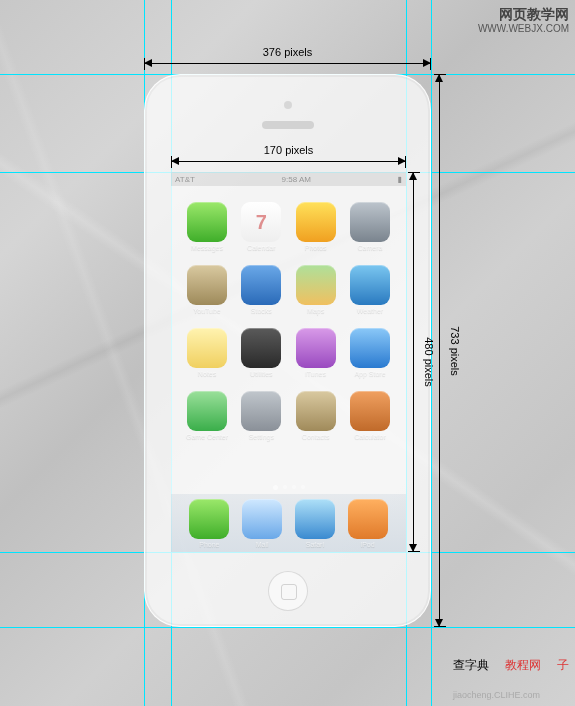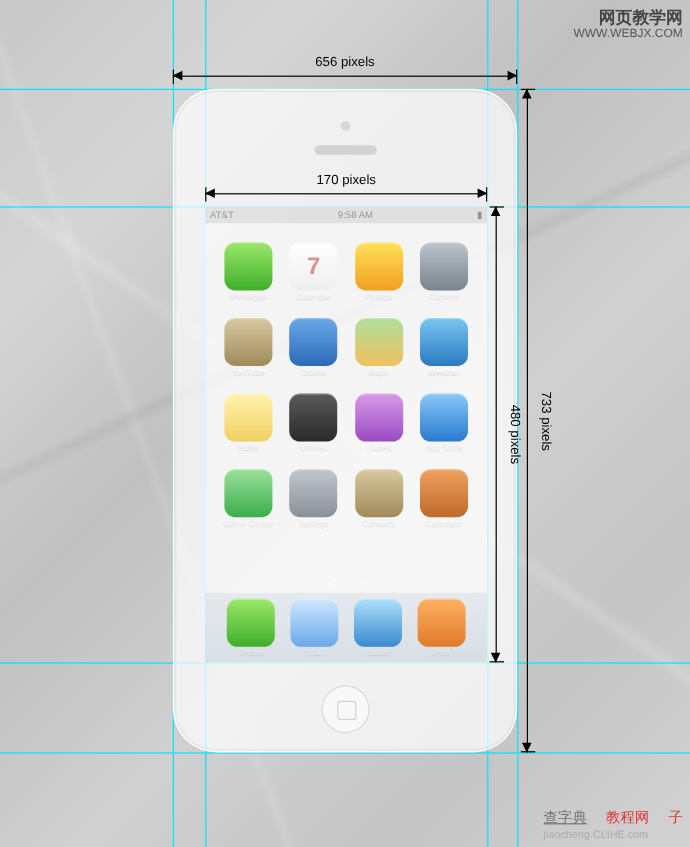--- a/index.html
+++ b/index.html
@@ -116,23 +116,23 @@
   
   .wm-top {
     position: absolute; right: 6px; top: 6px; text-align: right;
     color: #555; font-size: 10px; line-height: 1.2;
   }
   .wm-top .cn { font-size: 14px; color: #444; font-weight: bold;}
   .wm-bottom {
     position: absolute; right: 6px; bottom: 6px; font-size: 12px;
     display: flex; align-items: baseline; gap: 2px;
   }
-  .wm-bottom .gray { color: #737373; text-decoration: underline; }
+  .wm-bottom .gray { color: #000000; }
   .wm-bottom .red { color: #d33; margin-left: 16px; }
-  .wm-bottom .sub { font-size: 9px; color: #aaa; }
+  .wm-bottom .sub { font-size: 9px; color: #aaa; margin-top: 16px; }
 
   .vtext { writing-mode: vertical-rl; }
 </style>
 </head>
 <body>
 
 <div class="scratches"></div>
 
 <div class="canvas">
 
@@ -256,21 +256,21 @@
         </div>
       </div>
   </div>
 
   <div class="dim" id="dim-ow" style="left: 144px; width: 287px; top: 62px; height: 1px;">
     <div class="dim-line-h"></div>
     <div class="arrow-l"></div>
       <div class="arrow-r"></div>
     <div class="dim-tick" style="left:0; top:-4px; width:1px; height:12px;"></div>
     <div class="dim-tick" style="right:0; top:-4px; width:1px; height:12px;"></div>
-    <span class="dim-label" style="left:50%; top:-16px; transform:translateX(-50%);">656 pixels</span>
+    <span class="dim-label" style="left:50%; top:-16px; transform:translateX(-50%);">376 pixels</span>
   </div>
 
   <div class="dim" id="dim-sw" style="left: 171px; width: 235px; top: 160px; height: 1px;">
     <div class="dim-line-h"></div>
     <div class="arrow-l"></div>
       <div class="arrow-r"></div>
     <div class="dim-tick" style="left:0; top:-4px; width:1px; height:12px;"></div>
     <div class="dim-tick" style="right:0; top:-4px; width:1px; height:12px;"></div>
     <span class="dim-label" style="left:50%; top:-16px; transform:translateX(-50%);">170 pixels</span>
   </div>

